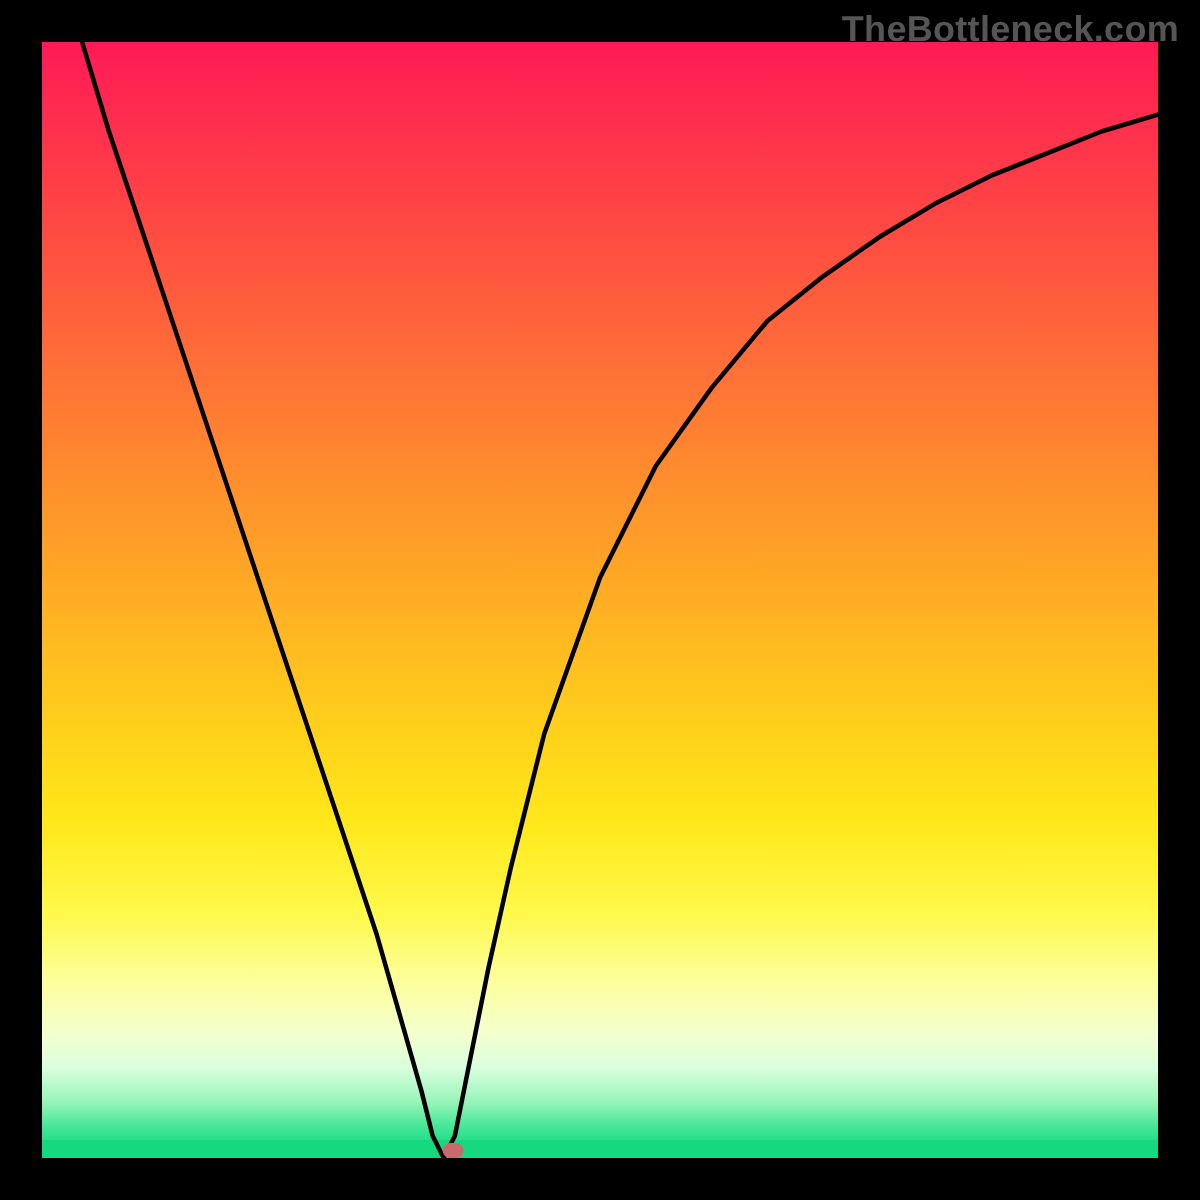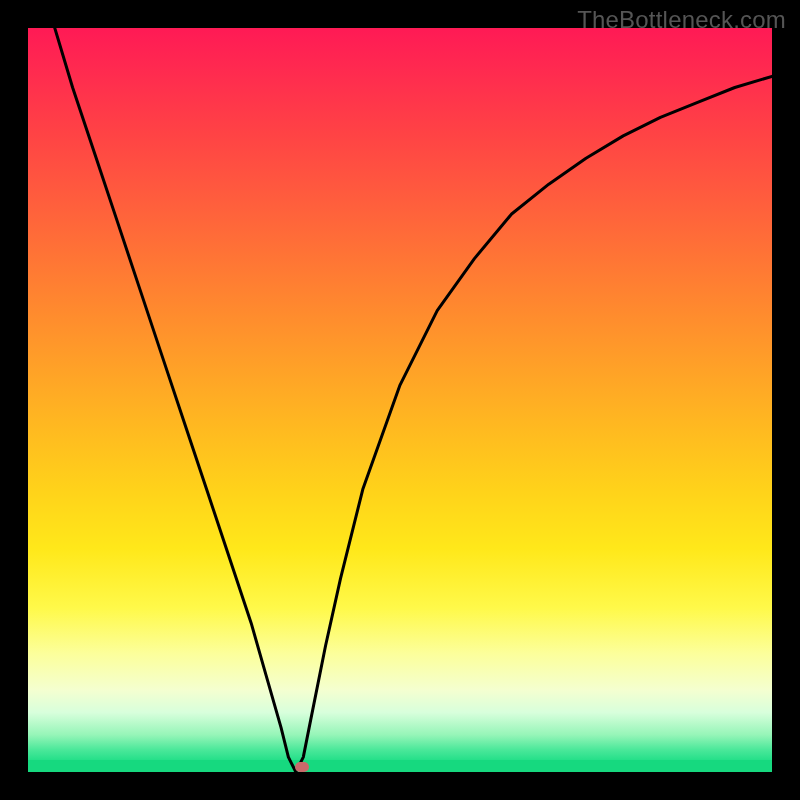--- a/index.html
+++ b/index.html
@@ -15,21 +15,21 @@
     height: 800px;
     background: #000;
     position: relative;
   }
   .watermark {
     position: absolute;
     top: 6px;
     right: 14px;
     color: #555;
     font-size: 24px;
-    font-weight: 400;
+    font-weight: 700;
     z-index: 10;
     letter-spacing: 0.2px;
   }
   .plot-area {
     position: absolute;
     left: 28px;
     top: 28px;
     width: 744px;
     height: 744px;
     overflow: hidden;

